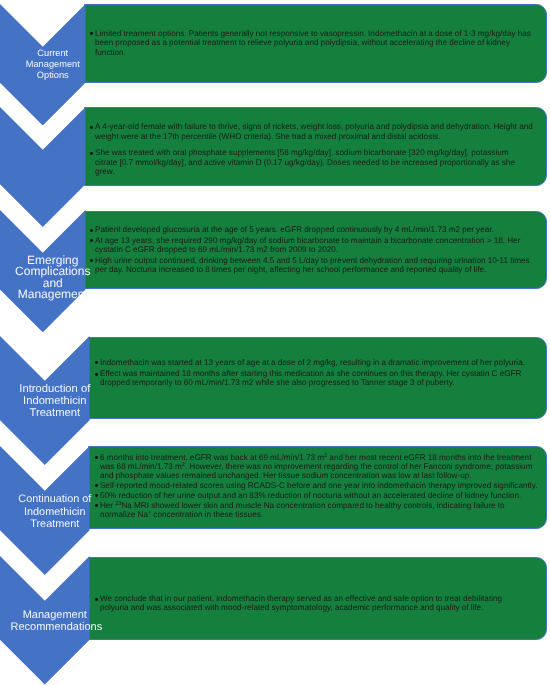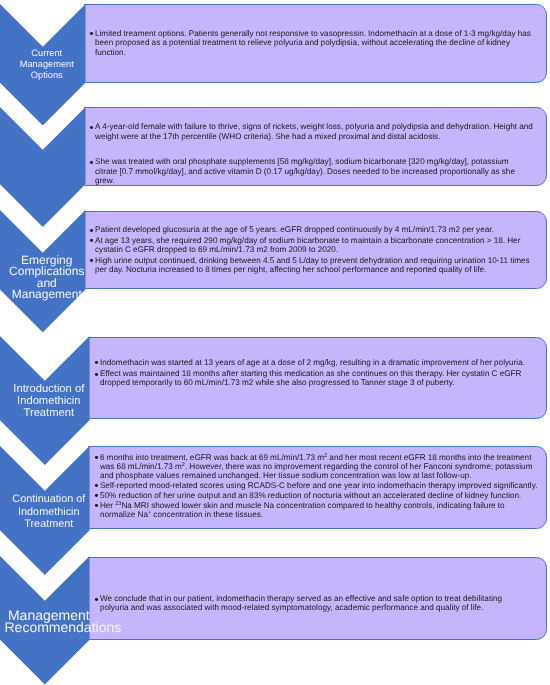--- a/index.html
+++ b/index.html
@@ -3,26 +3,26 @@
 <meta charset="utf-8">
 <title>Case management flow diagram</title>
 <style>
   html,body{margin:0;padding:0;background:#ffffff;}
   body{width:550px;height:685px;overflow:hidden;
        font-family:"Liberation Sans","DejaVu Sans",sans-serif;
        -webkit-font-smoothing:antialiased;text-rendering:geometricPrecision;}
   #stage{position:relative;width:550px;height:685px;background:#fff;}
   .chev{position:absolute;left:0;z-index:3;}
   .chev svg{display:block;}
-  .chev-label{position:absolute;left:4px;z-index:4;width:85.5px;padding:0 0.5px;
+  .chev-label{position:absolute;left:10px;z-index:4;width:85.5px;padding:0 0.5px;
      box-sizing:border-box;text-align:center;color:#F2F5FB;
      font-size:9.3px;line-height:10.9px;
      }
   .tbox{position:absolute;z-index:1;border:1px solid #4472C4;border-radius:0 10.5px 10.5px 0;
-        background:#c4b5fd;box-sizing:border-box;overflow:hidden;}
+        background:#15803d;box-sizing:border-box;overflow:hidden;}
   .blist{margin:0;padding:0;list-style:none;width:100%;box-sizing:border-box;}
   .blist li{position:relative;color:#1a1a1a;font-size:8.2px;word-spacing:-0.15px;
             text-align:left;}
   .blist li:before{content:"";position:absolute;left:-4.6px;top:3.6px;
             width:2.9px;height:2.9px;border-radius:50%;background:#111111;}
   sup{font-size:0.68em;vertical-align:baseline;position:relative;top:-2.5px;line-height:0;}
 </style>
 </head>
 <body>
 
@@ -41,21 +41,21 @@
 </div>
 
 <div class="chev" style="top:106.50px;width:85.50px;height:120.00px;">
       <svg width="85.50" height="120.00" viewBox="0 0 85.50 120.00">
         <polygon points="0,0 42.75,42.75 85.50,0 85.50,77.25 42.75,120.00 0,77.25" fill="#4472C4"></polygon>
       </svg>
     </div>
 <div class="tbox" style="left:84.00px;top:106.90px;width:462.50px;height:79.10px;">
   <ul class="blist" style="padding-left:10.00px;padding-right:12.65px;margin-top:14.47px;line-height:9.45px;">
     <li style="">A 4-year-old female with failure to thrive, signs of rickets, weight loss, polyuria and polydipsia and dehydration. Height and weight were at the 17th percentile (WHO criteria). She had a mixed proximal and distal acidosis.</li>
-    <li style="margin-top:16px;">She was treated with oral phosphate supplements [58 mg/kg/day], sodium bicarbonate [320 mg/kg/day], potassium citrate [0.7 mmol/kg/day], and active vitamin D (0.17 ug/kg/day). Doses needed to be increased proportionally as she grew.</li>
+    <li style="margin-top:7px;">She was treated with oral phosphate supplements [58 mg/kg/day], sodium bicarbonate [320 mg/kg/day], potassium citrate [0.7 mmol/kg/day], and active vitamin D (0.17 ug/kg/day). Doses needed to be increased proportionally as she grew.</li>
   </ul>
 </div>
 
 <div class="chev" style="top:210.00px;width:85.50px;height:122.30px;">
       <svg width="85.50" height="122.30" viewBox="0 0 85.50 122.30">
         <polygon points="0,0 42.75,42.75 85.50,0 85.50,79.55 42.75,122.30 0,79.55" fill="#4472C4"></polygon>
       </svg>
     </div>
 <div class="chev-label" style="top:255.12px;width:85.50px;font-size:12px;line-height:11.30px;">Emerging Complications and Management</div>
 <div class="tbox" style="left:84.00px;top:210.50px;width:462.50px;height:78.50px;">
@@ -92,20 +92,20 @@
     <li style="margin-top:0.90px;">50% reduction of her urine output and an 83% reduction of nocturia without an accelerated decline of kidney function.</li>
     <li style="margin-top:0.90px;">Her <sup>23</sup>Na MRI showed lower skin and muscle Na concentration compared to healthy controls, indicating failure to normalize Na<sup>+</sup> concentration in these tissues.</li>
   </ul>
 </div>
 
 <div class="chev" style="top:556.30px;width:89.60px;height:128.50px;">
       <svg width="89.60" height="128.50" viewBox="0 0 89.60 128.50">
         <polygon points="0,0 44.80,44.80 89.60,0 89.60,83.70 44.80,128.50 0,83.70" fill="#4472C4"></polygon>
       </svg>
     </div>
-<div class="chev-label" style="top:609.32px;width:89.60px;font-size:14px;line-height:12.00px;">Management Recommendations</div>
+<div class="chev-label" style="top:609.32px;width:89.60px;font-size:11px;line-height:12.00px;">Management Recommendations</div>
 <div class="tbox" style="left:88.00px;top:556.60px;width:458.50px;height:83.20px;">
   <ul class="blist" style="padding-left:10.90px;padding-right:25.60px;margin-top:36.45px;line-height:9.30px;">
     <li style="">We conclude that in our patient, indomethacin therapy served as an effective and safe option to treat debilitating polyuria and was associated with mood-related symptomatology, academic performance and quality of life.</li>
   </ul>
 </div>
 
 </div>
 
 </body></html>

